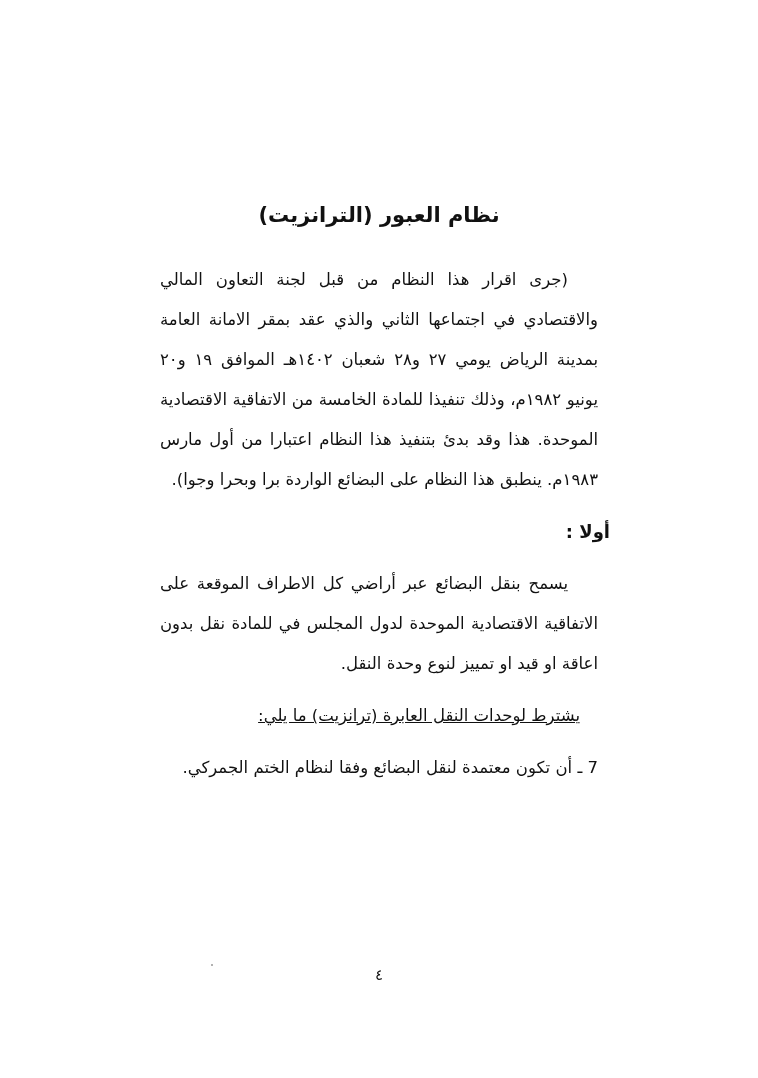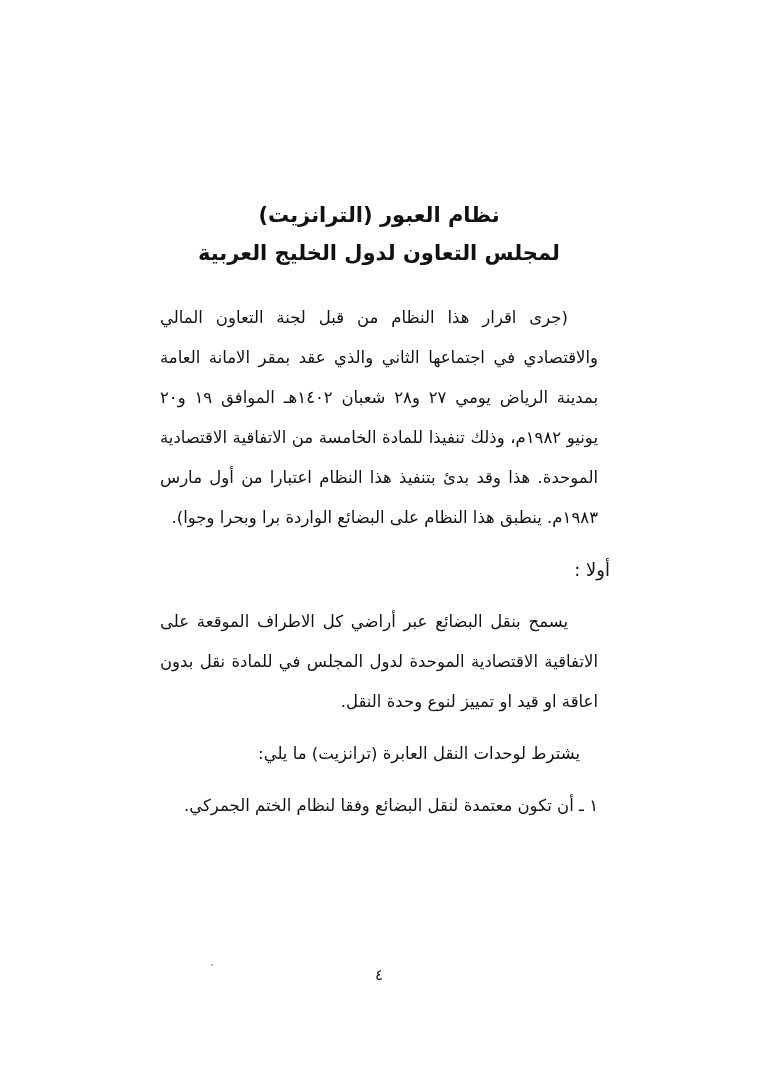--- a/index.html
+++ b/index.html
@@ -42,28 +42,29 @@
   .body-par {
     font-size: 16.5px;
     line-height: 40px;
     text-align: justify;
     margin: 12px;
   }
   .indent {
     text-indent: 30px;
   }
   .section-heading {
-    font-weight: normal;
+    font-weight: bold;
     font-size: 18px;
     line-height: 40px;
     margin: 10px 0 2px 0;
     text-align: right;
   }
   .small-indent {
     text-indent: 18px;
+    text-decoration: underline;
   }
   .page-number {
     position: absolute;
     top: 966px;
     left: 0;
     width: 758px;
     text-align: center;
     font-size: 15px;
     color: #111111;
   }
@@ -78,31 +79,30 @@
   }
 </style>
 </head>
 <body>
 
 <div class="page">
   <div class="content">
 
     <h1 class="title">
       <span class="title-line">نظام العبور (الترانزيت)</span>
-      <span class="title-line">لمجلس التعاون لدول الخليج العربية</span>
     </h1>
 
     <p class="body-par indent">(جرى اقرار هذا النظام من قبل لجنة التعاون المالي والاقتصادي في اجتماعها الثاني والذي عقد بمقر الامانة العامة بمدينة الرياض يومي ٢٧ و٢٨ شعبان ١٤٠٢هـ الموافق ١٩ و٢٠ يونيو ١٩٨٢م، وذلك تنفيذا للمادة الخامسة من الاتفاقية الاقتصادية الموحدة. هذا وقد بدئ بتنفيذ هذا النظام اعتبارا من أول مارس ١٩٨٣م. ينطبق هذا النظام على البضائع الواردة برا وبحرا وجوا).</p>
 
     <h2 class="section-heading">أولا :</h2>
 
     <p class="body-par indent">يسمح بنقل البضائع عبر أراضي كل الاطراف الموقعة على الاتفاقية الاقتصادية الموحدة لدول المجلس في للمادة نقل بدون اعاقة او قيد او تمييز لنوع وحدة النقل.</p>
 
     <p class="body-par small-indent">يشترط لوحدات النقل العابرة (ترانزيت) ما يلي:</p>
 
-    <p class="body-par">١ ـ أن تكون معتمدة لنقل البضائع وفقا لنظام الختم الجمركي.</p>
+    <p class="body-par">7 ـ أن تكون معتمدة لنقل البضائع وفقا لنظام الختم الجمركي.</p>
 
   </div>
 
   <div class="scan-speck"></div>
 
   <div class="page-number">٤</div>
 </div>
 
 </body></html>

